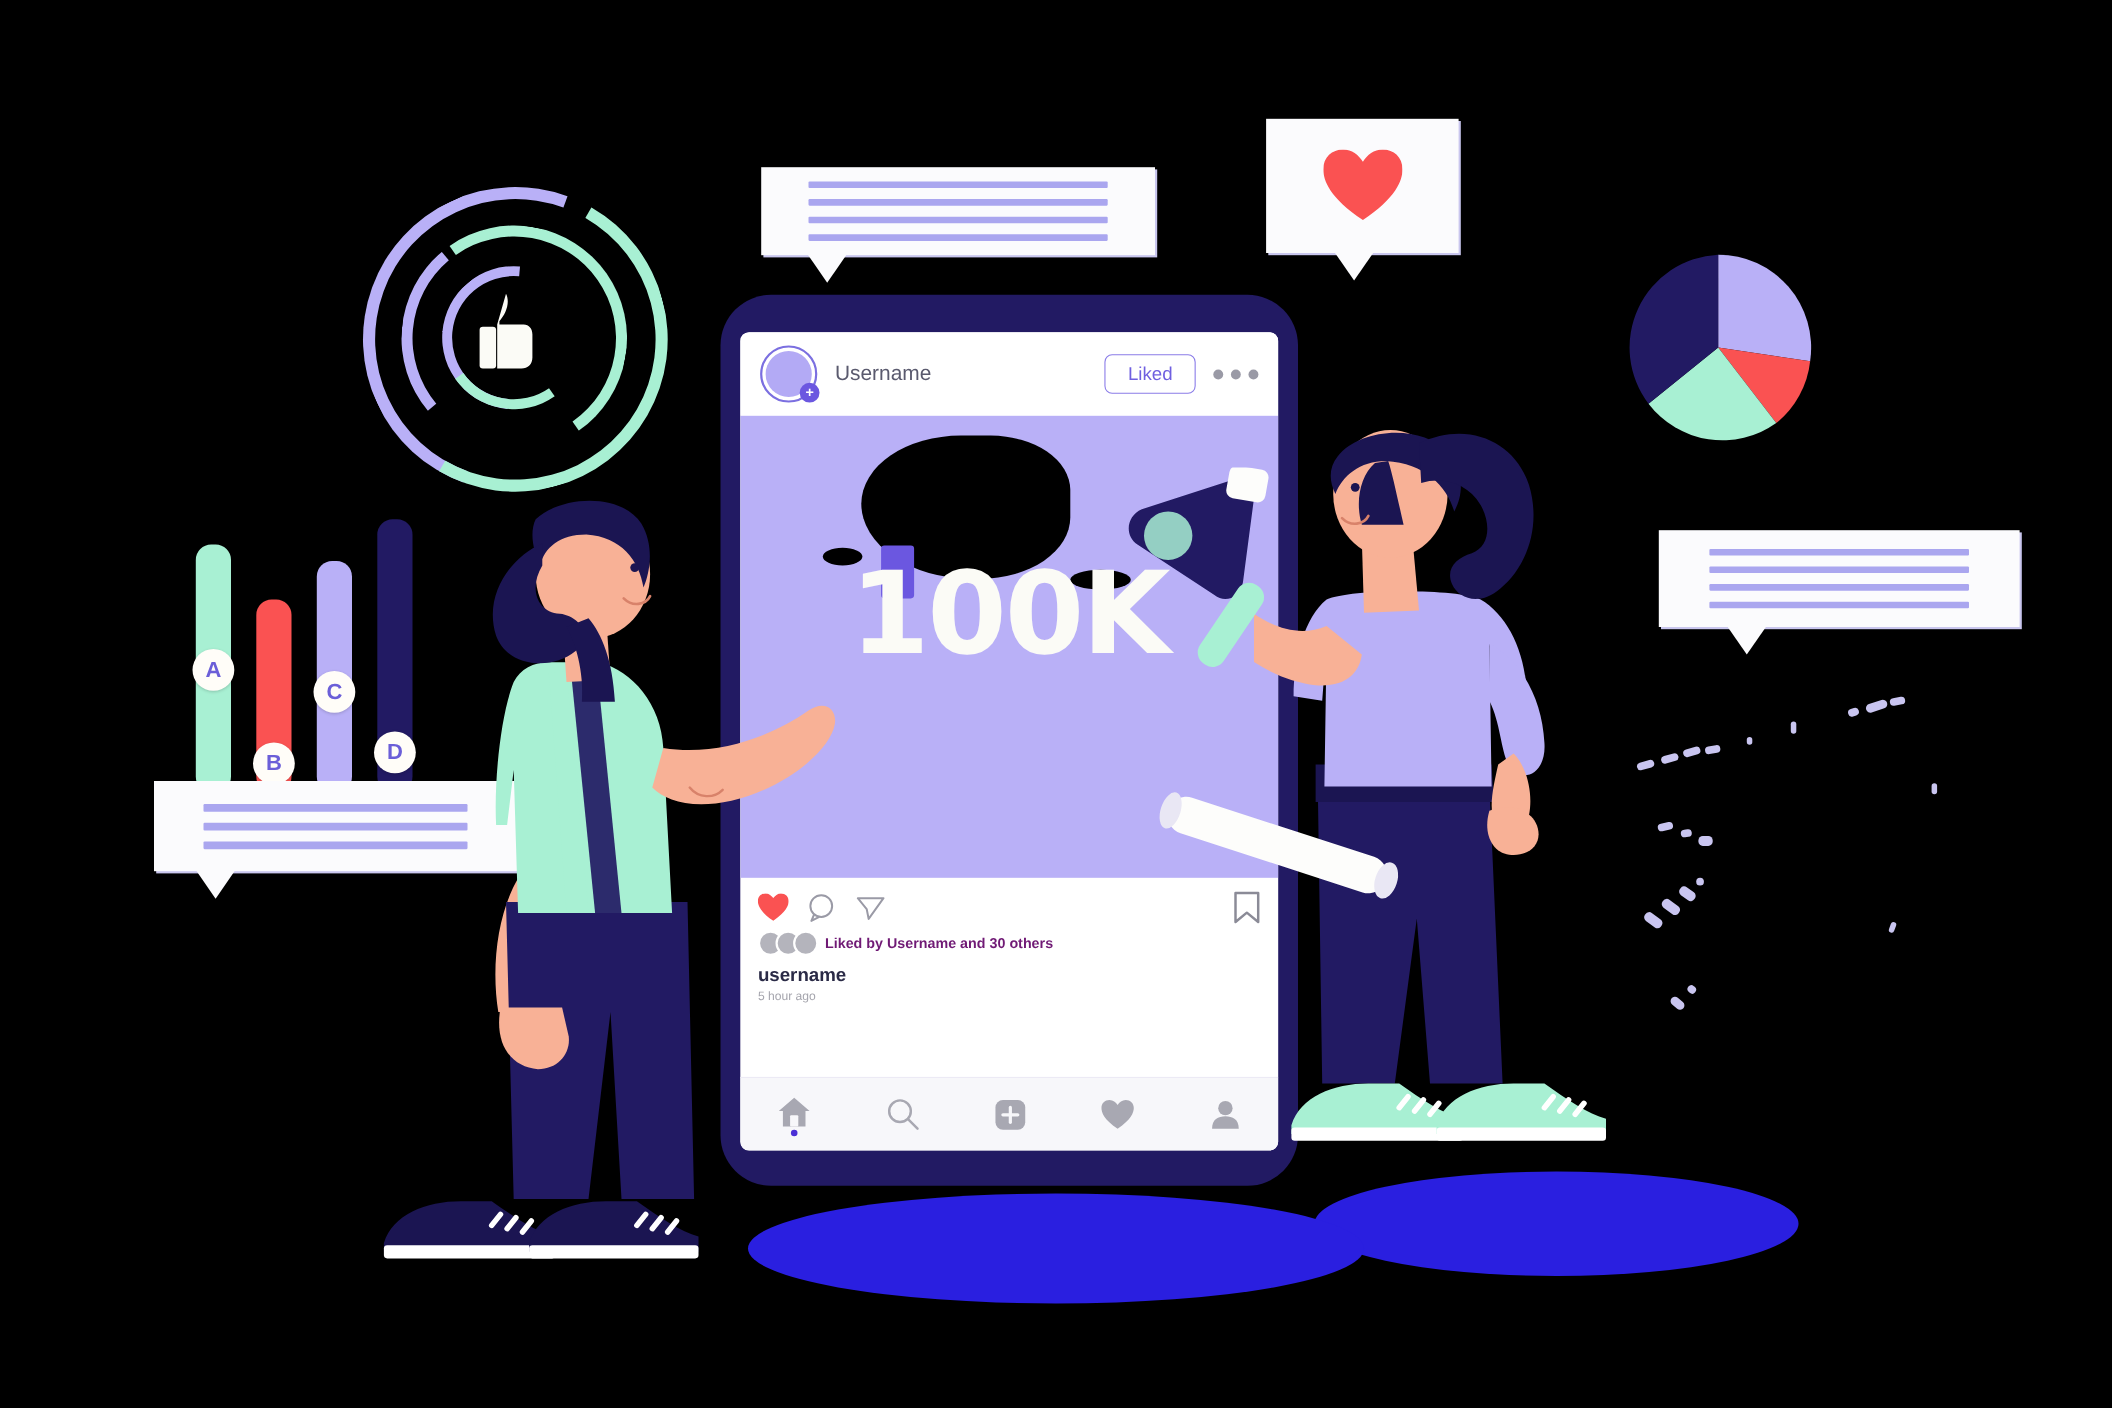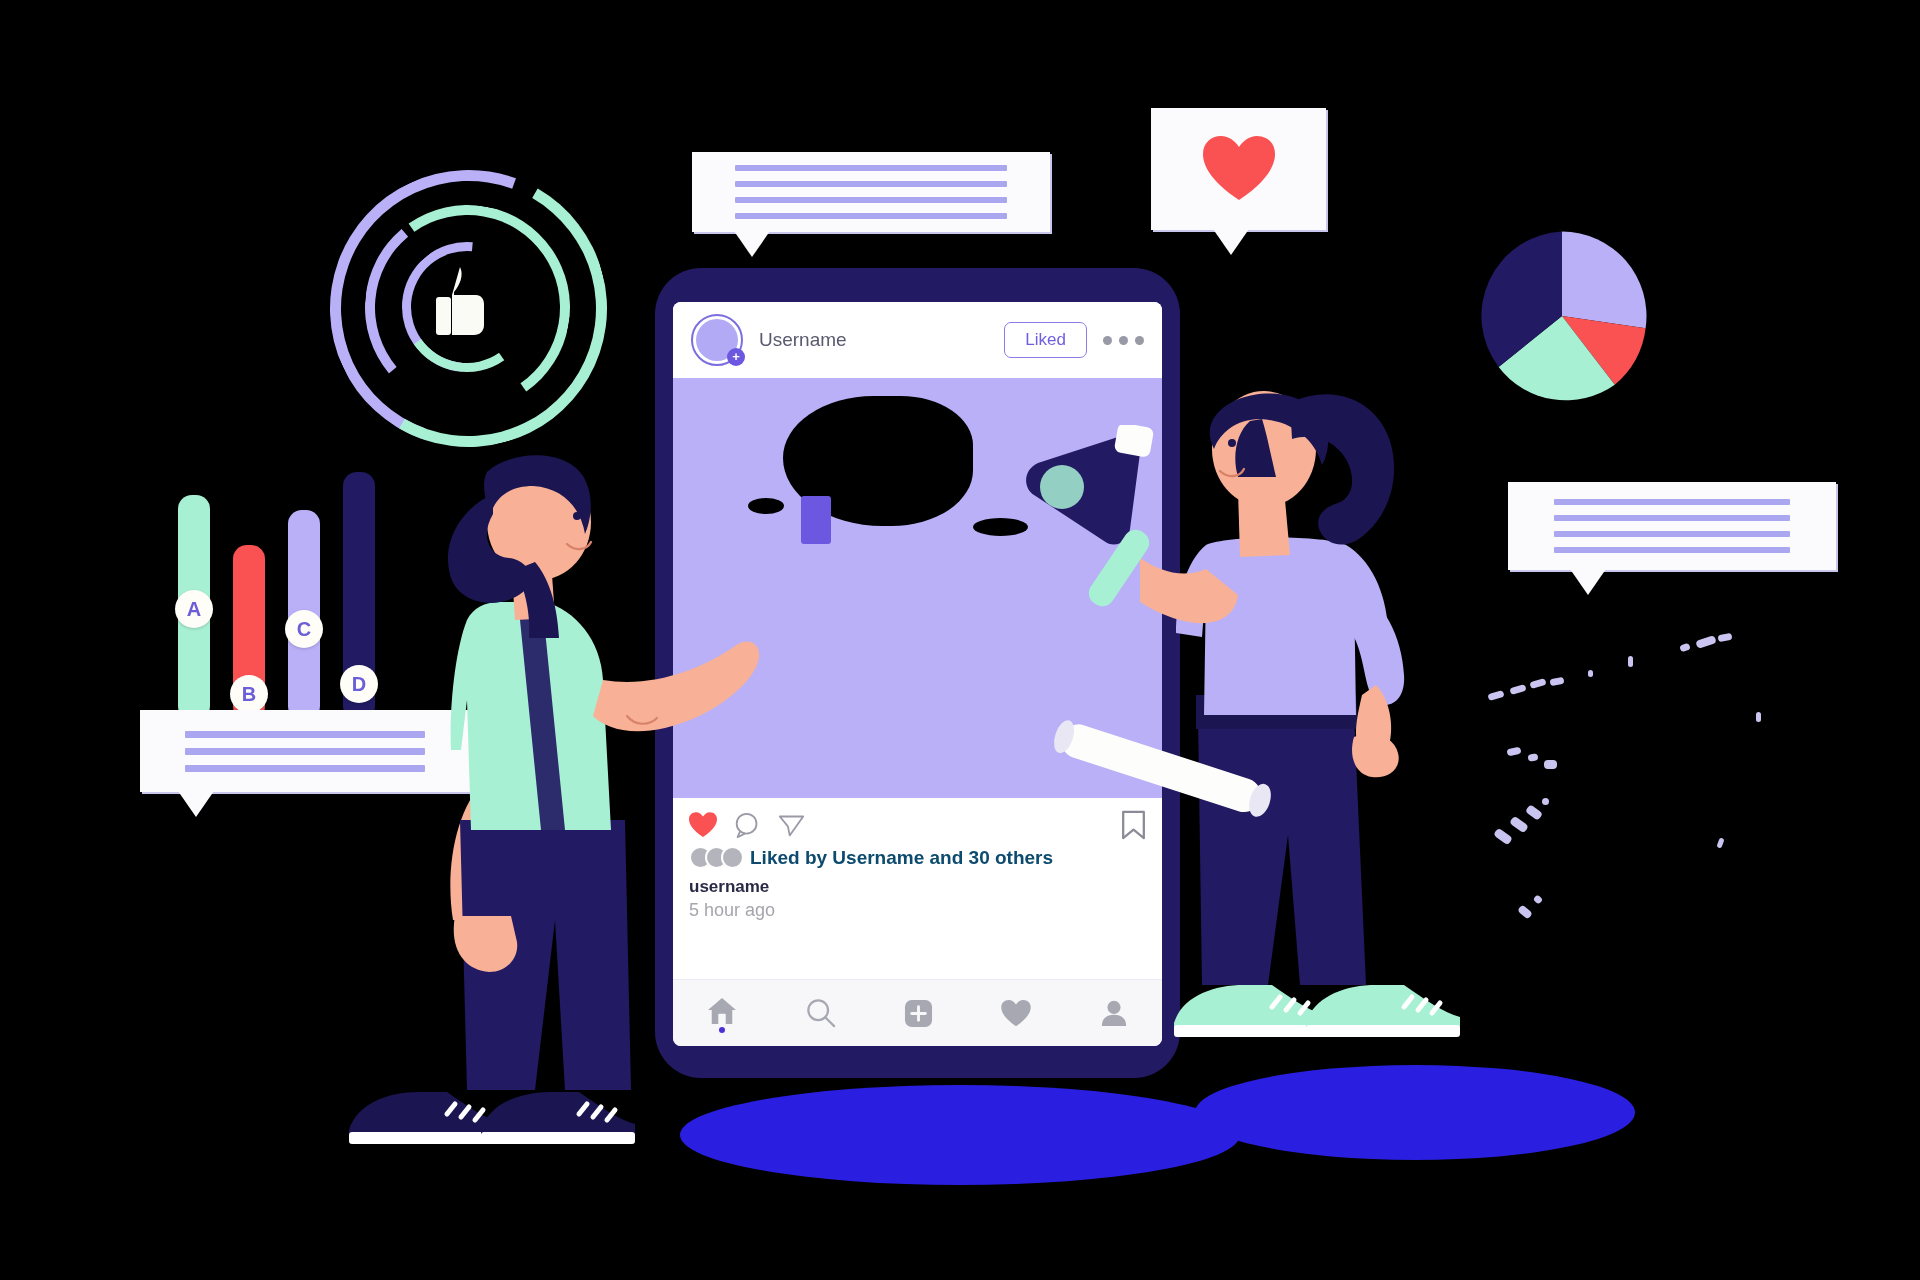--- a/index.html
+++ b/index.html
@@ -27,23 +27,23 @@
   .post-img{height:420px;background:#b9b0f7;position:relative;overflow:hidden;}
   .hundredk{position:absolute;left:0;right:0;top:128px;text-align:center;color:#fbfbf6;font-size:104px;font-weight:800;letter-spacing:-2px;line-height:1;font-family:"DejaVu Sans",sans-serif;}
   .blob{position:absolute;background:#000;}
 
   .post-actions{padding:12px 16px 0 16px;display:flex;align-items:center;}
   .ico{margin-right:17px;}
   .bookmark{margin-left:auto;}
   .likedrow{display:flex;align-items:center;padding:6px 16px 0 16px;}
   .likeav{display:flex;}
   .likeav i{width:19px;height:19px;border-radius:50%;background:#b4b4bc;display:block;margin-right:-7px;border:2px solid #fff;box-sizing:content-box;}
-  .likedtxt{margin-left:13px;font-size:19px;font-weight:700;color:#0c4a6e;}
+  .likedtxt{margin-left:13px;font-size:13px;font-weight:700;color:#701a75;}
   .capuser{padding:8px 16px 0 16px;font-size:17px;font-weight:700;color:#2a2a46;}
-  .captime{padding:3px 16px 0 16px;font-size:18px;color:#a5a5ad;}
+  .captime{padding:3px 16px 0 16px;font-size:11px;color:#a5a5ad;}
 
   .tabbar{position:absolute;left:0;right:0;bottom:0;height:66px;background:#f7f7fa;display:flex;align-items:center;justify-content:space-around;border-top:1px solid #eceaf5;}
 
   
   .bar{position:absolute;border-radius:14px;}
   .bchip{position:absolute;width:38px;height:38px;border-radius:50%;background:#fffdf8;display:flex;align-items:center;justify-content:center;font-size:20px;font-weight:700;color:#6b5fd8;box-shadow:0 1px 3px rgba(0,0,0,.18);}
 
   
   .ring{position:absolute;border-radius:50%;border-style:solid;border-color:transparent;}
   .dash{position:absolute;background:#c9c5f0;border-radius:4px;}
@@ -151,20 +151,21 @@
             <i></i>
             <i></i>
           </div>
       </div>
 
       <div class="post-img">
         <div class="blob" style="left:110px;top:18px;width:190px;height:130px;border-radius:50% 40% 45% 55%;"></div>
         <div class="blob" style="left:75px;top:120px;width:36px;height:16px;border-radius:50%;"></div>
         <div class="blob" style="left:300px;top:140px;width:55px;height:18px;border-radius:50%;"></div>
         <div class="blob" style="left:128px;top:118px;width:30px;height:48px;background:#6b57e0;border-radius:3px;"></div>
+        <div class="hundredk">100K</div>
       </div>
 
       <div class="post-actions">
         <svg class="ico" width="28" height="26" viewBox="0 0 72 66">
           <path d="M36 64 C6 44 0 28 0 18 C0 7 8 0 18 0 C26 0 32 5 36 11 C40 5 46 0 54 0 C64 0 72 7 72 18 C72 28 66 44 36 64 Z" fill="#fa5252"></path>
         </svg>
         <svg class="ico" width="27" height="27" viewBox="0 0 30 30">
           <circle cx="14" cy="13" r="11" fill="none" stroke="#9a9aa6" stroke-width="2"></circle>
           <path d="M7 21 L4 28 L12 24" fill="none" stroke="#9a9aa6" stroke-width="2" stroke-linejoin="round"></path>
         </svg>

